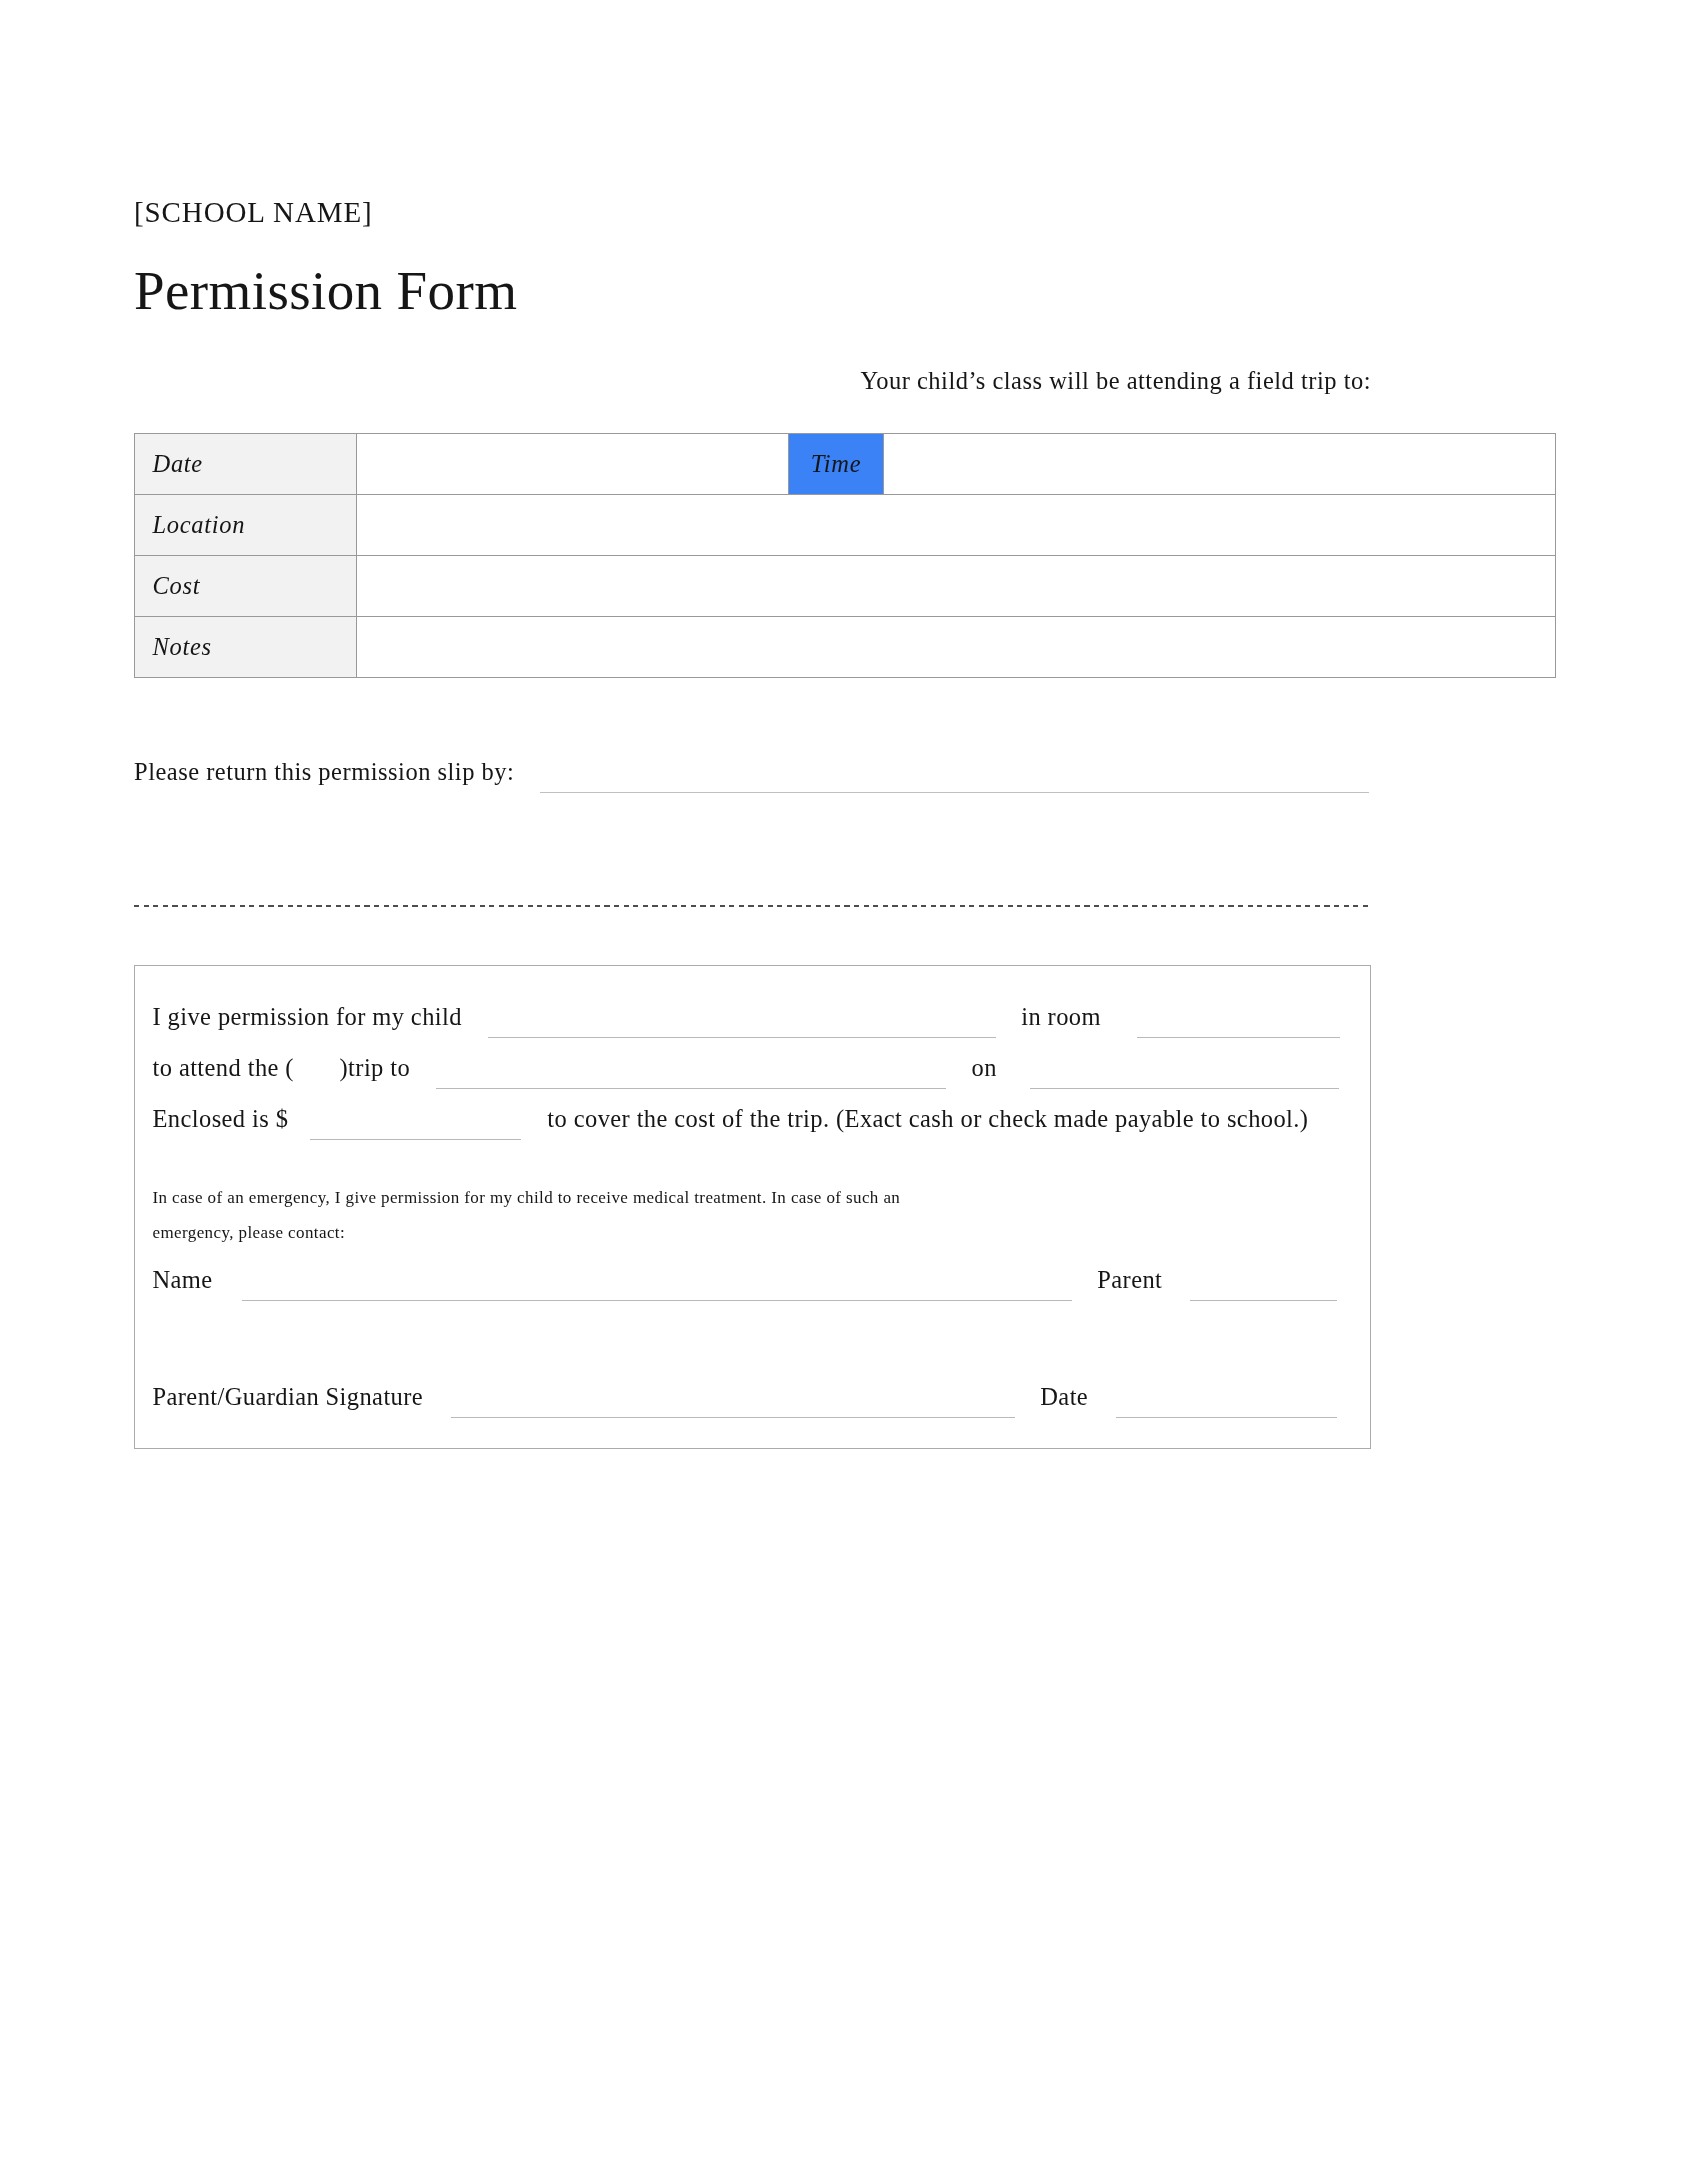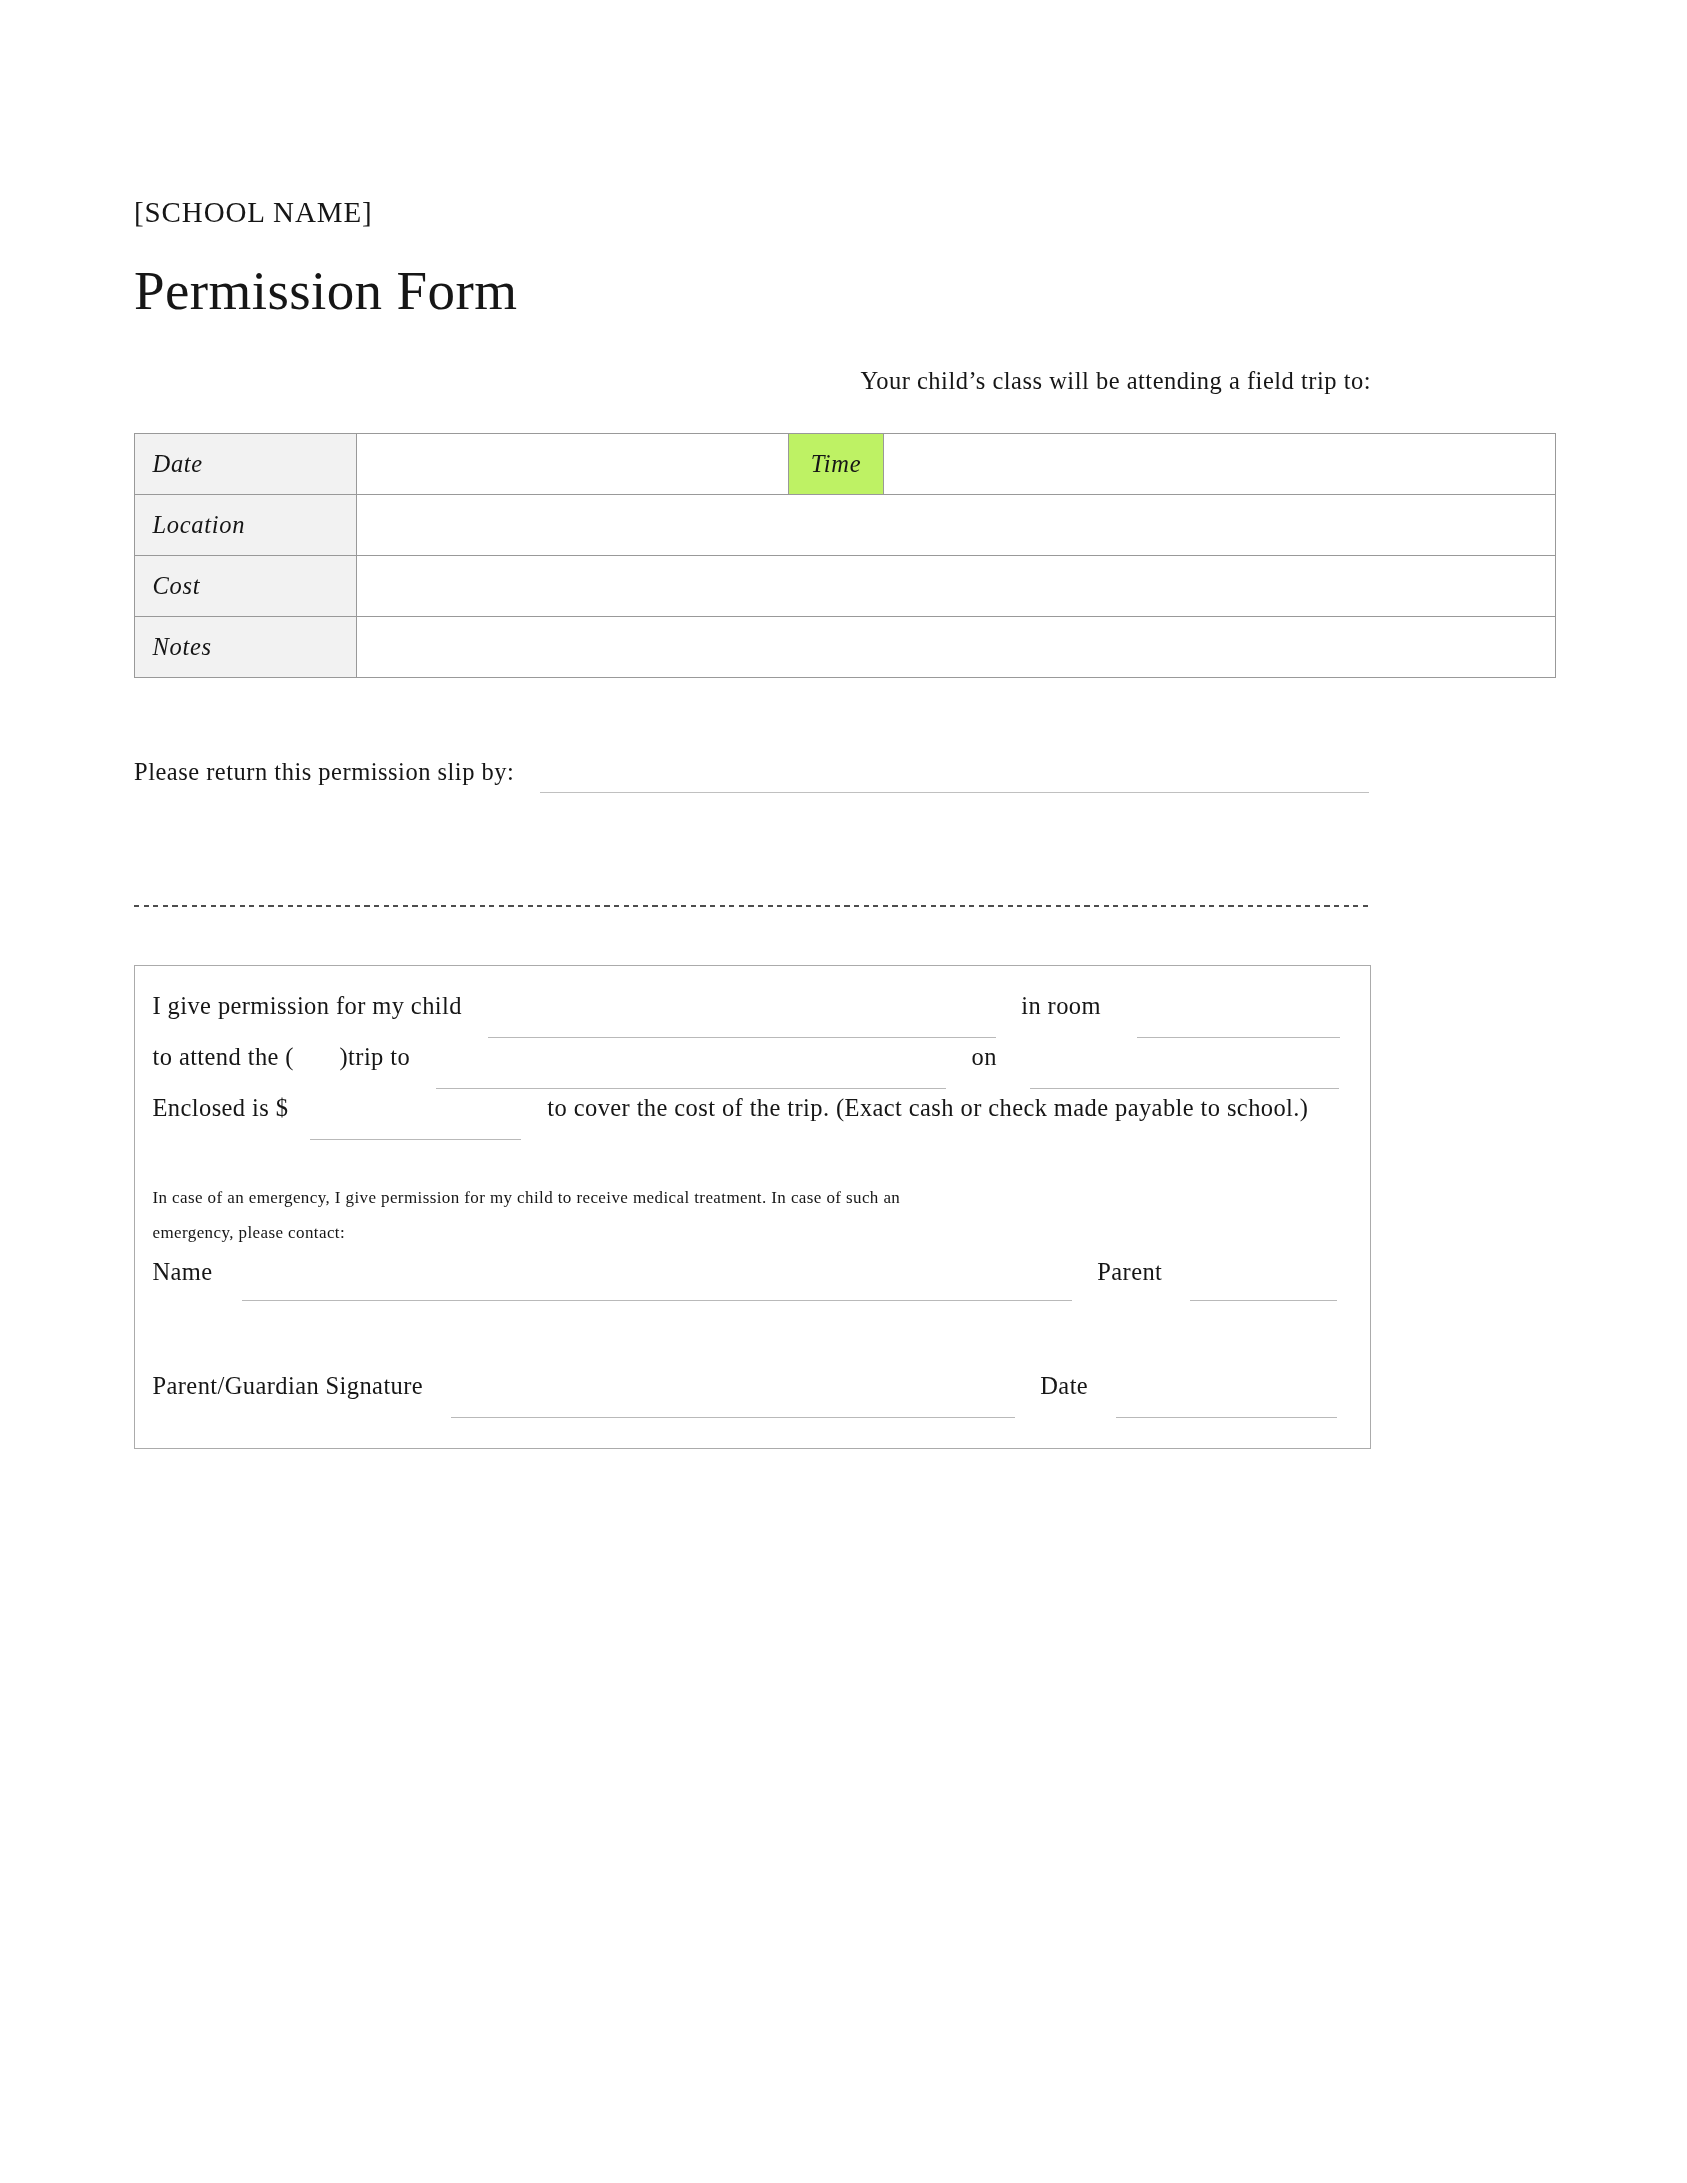--- a/index.html
+++ b/index.html
@@ -62,21 +62,21 @@
     font-size: 24.5px;
     vertical-align: middle;
   }
   td.lbl {
     background: #f2f2f2;
     font-style: italic;
     letter-spacing: 0.7px;
     padding-left: 17.5px;
   }
   td.lbl-time {
-    background: #bef264;
+    background: #3b82f6;
     font-style: italic;
     letter-spacing: 0.7px;
     text-align: center;
   }
 
   .return-line { margin-top: 80px; }
   .return-line .blank { margin-left: 26px; border-bottom-color: #c0c0c0; }
 
   .tear-line {
     margin-top: 119px;
@@ -85,21 +85,21 @@
   }
 
   .slip-box {
     margin-top: 58px;
     border: 1.7px solid #ababab;
     padding: 14px 17.5px 37px 17.5px;
   }
   .slip-row {
     height: 51px;
     display: flex;
-    align-items: center;
+    align-items: flex-end;
     font-size: 24.5px;
     letter-spacing: 0.4px;
     white-space: nowrap;
     gap: 10px;
   }
   .emergency-para {
     margin-top: 47px;
     font-size: 17px;
     letter-spacing: 0.4px;
     line-height: 35px;

